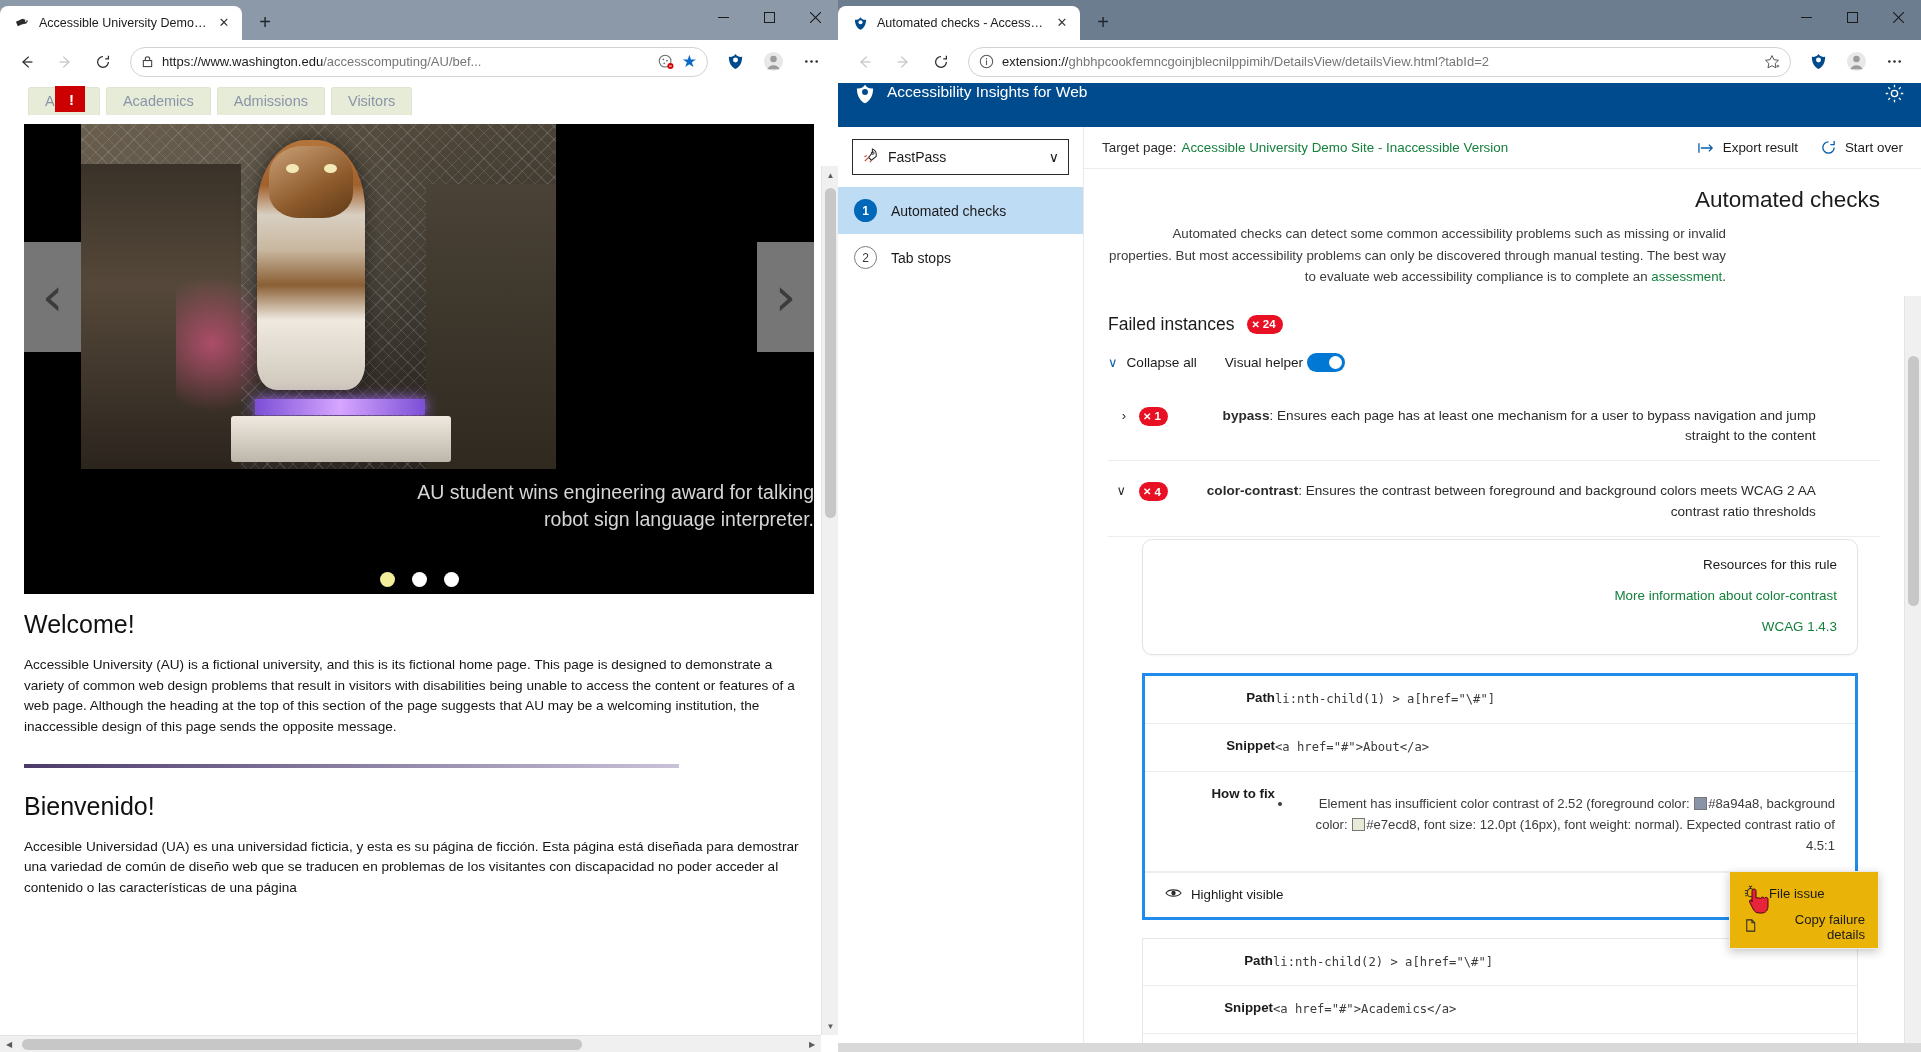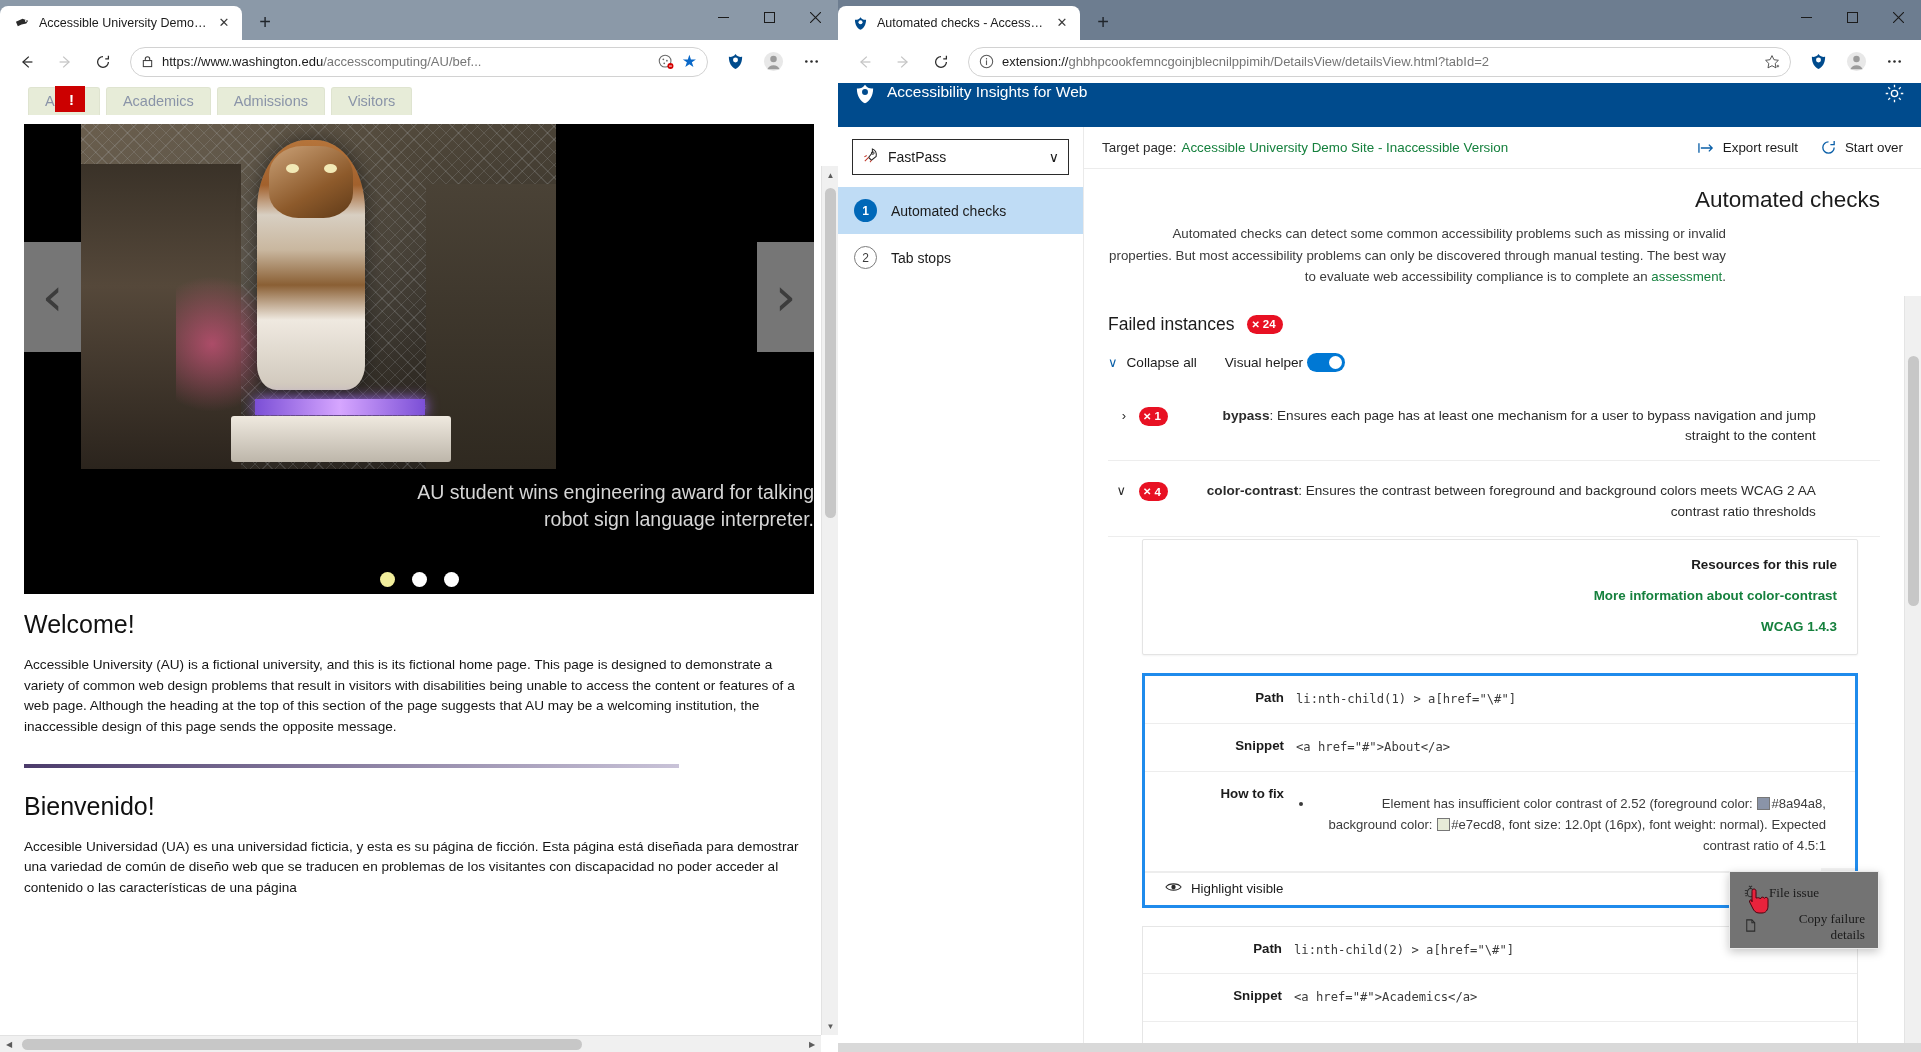--- a/index.html
+++ b/index.html
@@ -244,54 +244,53 @@
 
   .rule-row { display: flex; gap: 13px; padding: 20px 0 14px 4px; border-bottom: 1px solid #ededed; align-items: flex-start;}
   .rule-row:last-of-type { border-bottom: none; }
   .rule-caret { color: #2b2b2b; font-size: 13px; width: 14px; flex: none; padding-top: 2px;}
   .rule-pill { margin-top: 1px; flex: none; }
   .rule-text { font-size: 13.6px; line-height: 1.5; color: #2b2b2b; max-width: 635px;}
   .rule-text b { font-weight: bold; }
 
   .resources {
     margin: 2px 22px 0 34px; border: 1px solid #e4e4e4; background: #ffffff;
-    border-radius: 2px; padding: 17px 20px 20px; box-shadow: 0 1px 2px rgba(0,0,0,.05); font-weight: bold;
+    border-radius: 10px; padding: 17px 20px 20px; box-shadow: 0 1px 2px rgba(0,0,0,.05);
   }
   .res-title { font-size: 13.4px; color: #1b1b1b; margin-bottom: 16px; }
   .res-link { display: block; font-size: 13.4px; margin-bottom: 16px; }
   .res-link:last-child { margin-bottom: 0; }
 
   .card {
     margin: 18px 22px 0 34px; background: #ffffff; border: 1px solid #e6e6e6;
   }
   .card.selected { border: 3px solid #1f8bec; }
-  .card-row { display: flex; border-bottom: 1px solid #ededed; padding: 14px 29px; gap: 12px; }
+  .card-row { display: flex; border-bottom: 1px solid #ededed; padding: 14px 20px; gap: 0; }
   .card-row:last-child { border-bottom: none; }
   .cr-label { width: 110px; flex: none; font-size: 13.3px; font-weight: bold; color: #1b1b1b; }
   .cr-value { font-size: 13.2px; color: #444; line-height: 1.55; }
   .mono { font-family: "DejaVu Sans Mono", monospace; font-size: 12.2px; color: #3b3b3b; }
   .fixlist { margin: 7px 0 0 18px; }
   .fixlist li { font-size: 13.1px; line-height: 1.62; color: #3b3b3b; max-width: 590px; }
   .swatch { display: inline-block; width: 13px; height: 13px; border: 1px solid #777; vertical-align: -2px; margin: 0 1px; }
   .card-footer {
-    display: flex; align-items: center; padding: 0 0 0 20px; height: 33px;
+    display: flex; align-items: center; padding: 0 0 0 20px; height: 45px;
     border-top: 1px solid #ededed; position: relative;
   }
   .hv { display: flex; align-items: center; gap: 9px; font-size: 13.3px; color: #1b1b1b; }
   .kebab {
     margin-left: auto; width: 34px; height: 42px; display: flex; align-items: center; justify-content: center;
     background: #f3f3f3; color: #1b1b1b; font-size: 15px; letter-spacing: 0; line-height: 4px;
   }
   .kebab span { display: block; }
 
   .ctxmenu {
-    position: absolute; right: 42px; top: 744px; width: 150px; background: #737373;
+    position: absolute; right: 42px; top: 744px; width: 150px; background: #eab308;
     box-shadow: 0 3px 9px rgba(0,0,0,.22); border: 1px solid #eaeaea; z-index: 50;
     padding: 4px 0;
-    font-family: Liberation Serif, serif;
   }
   .ctx-item { display: flex; align-items: center; gap: 11px; height: 34px; padding: 0 13px; font-size: 13.2px; color: #1b1b1b; }
   .cursor-hand {
     position: absolute; left: 1502px; top: 770px; z-index: 60; width: 22px; height: 26px;
   }
 
   .vscroll-right {
     position: absolute; right: 0; top: 169px; bottom: 0; width: 17px;
     background: #f0f0f0; border-left: 1px solid #e4e4e4;
   }

